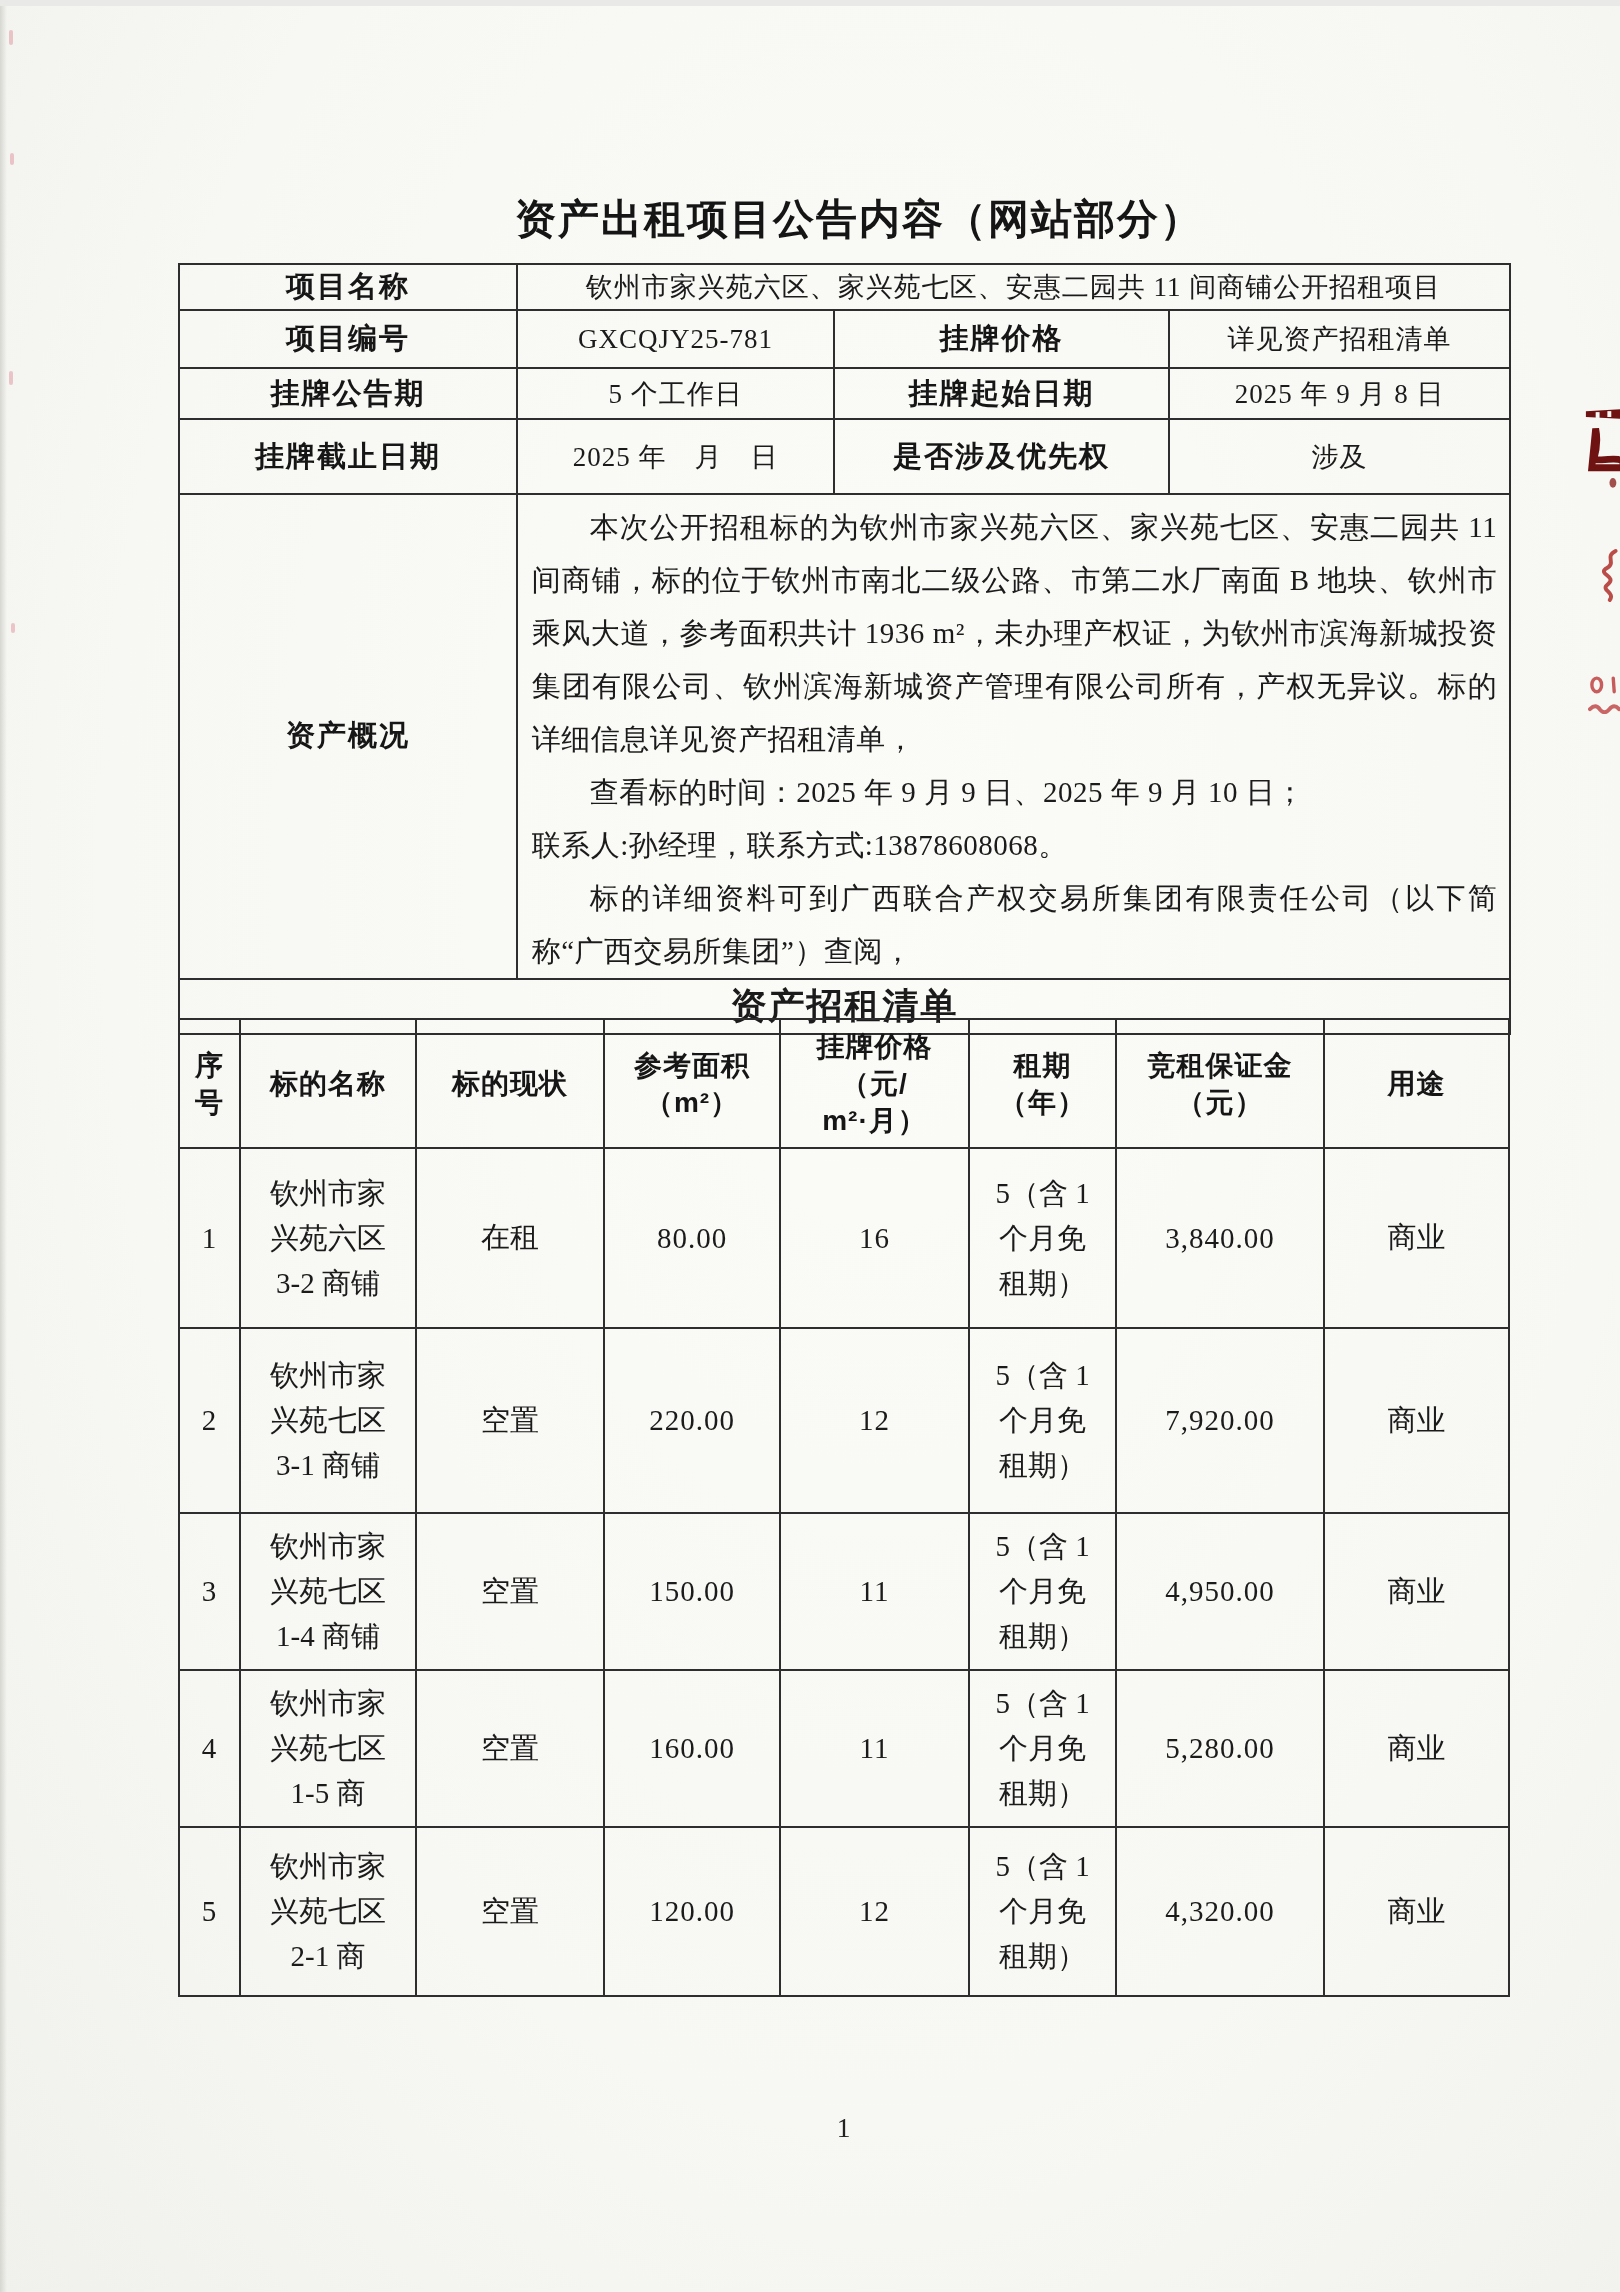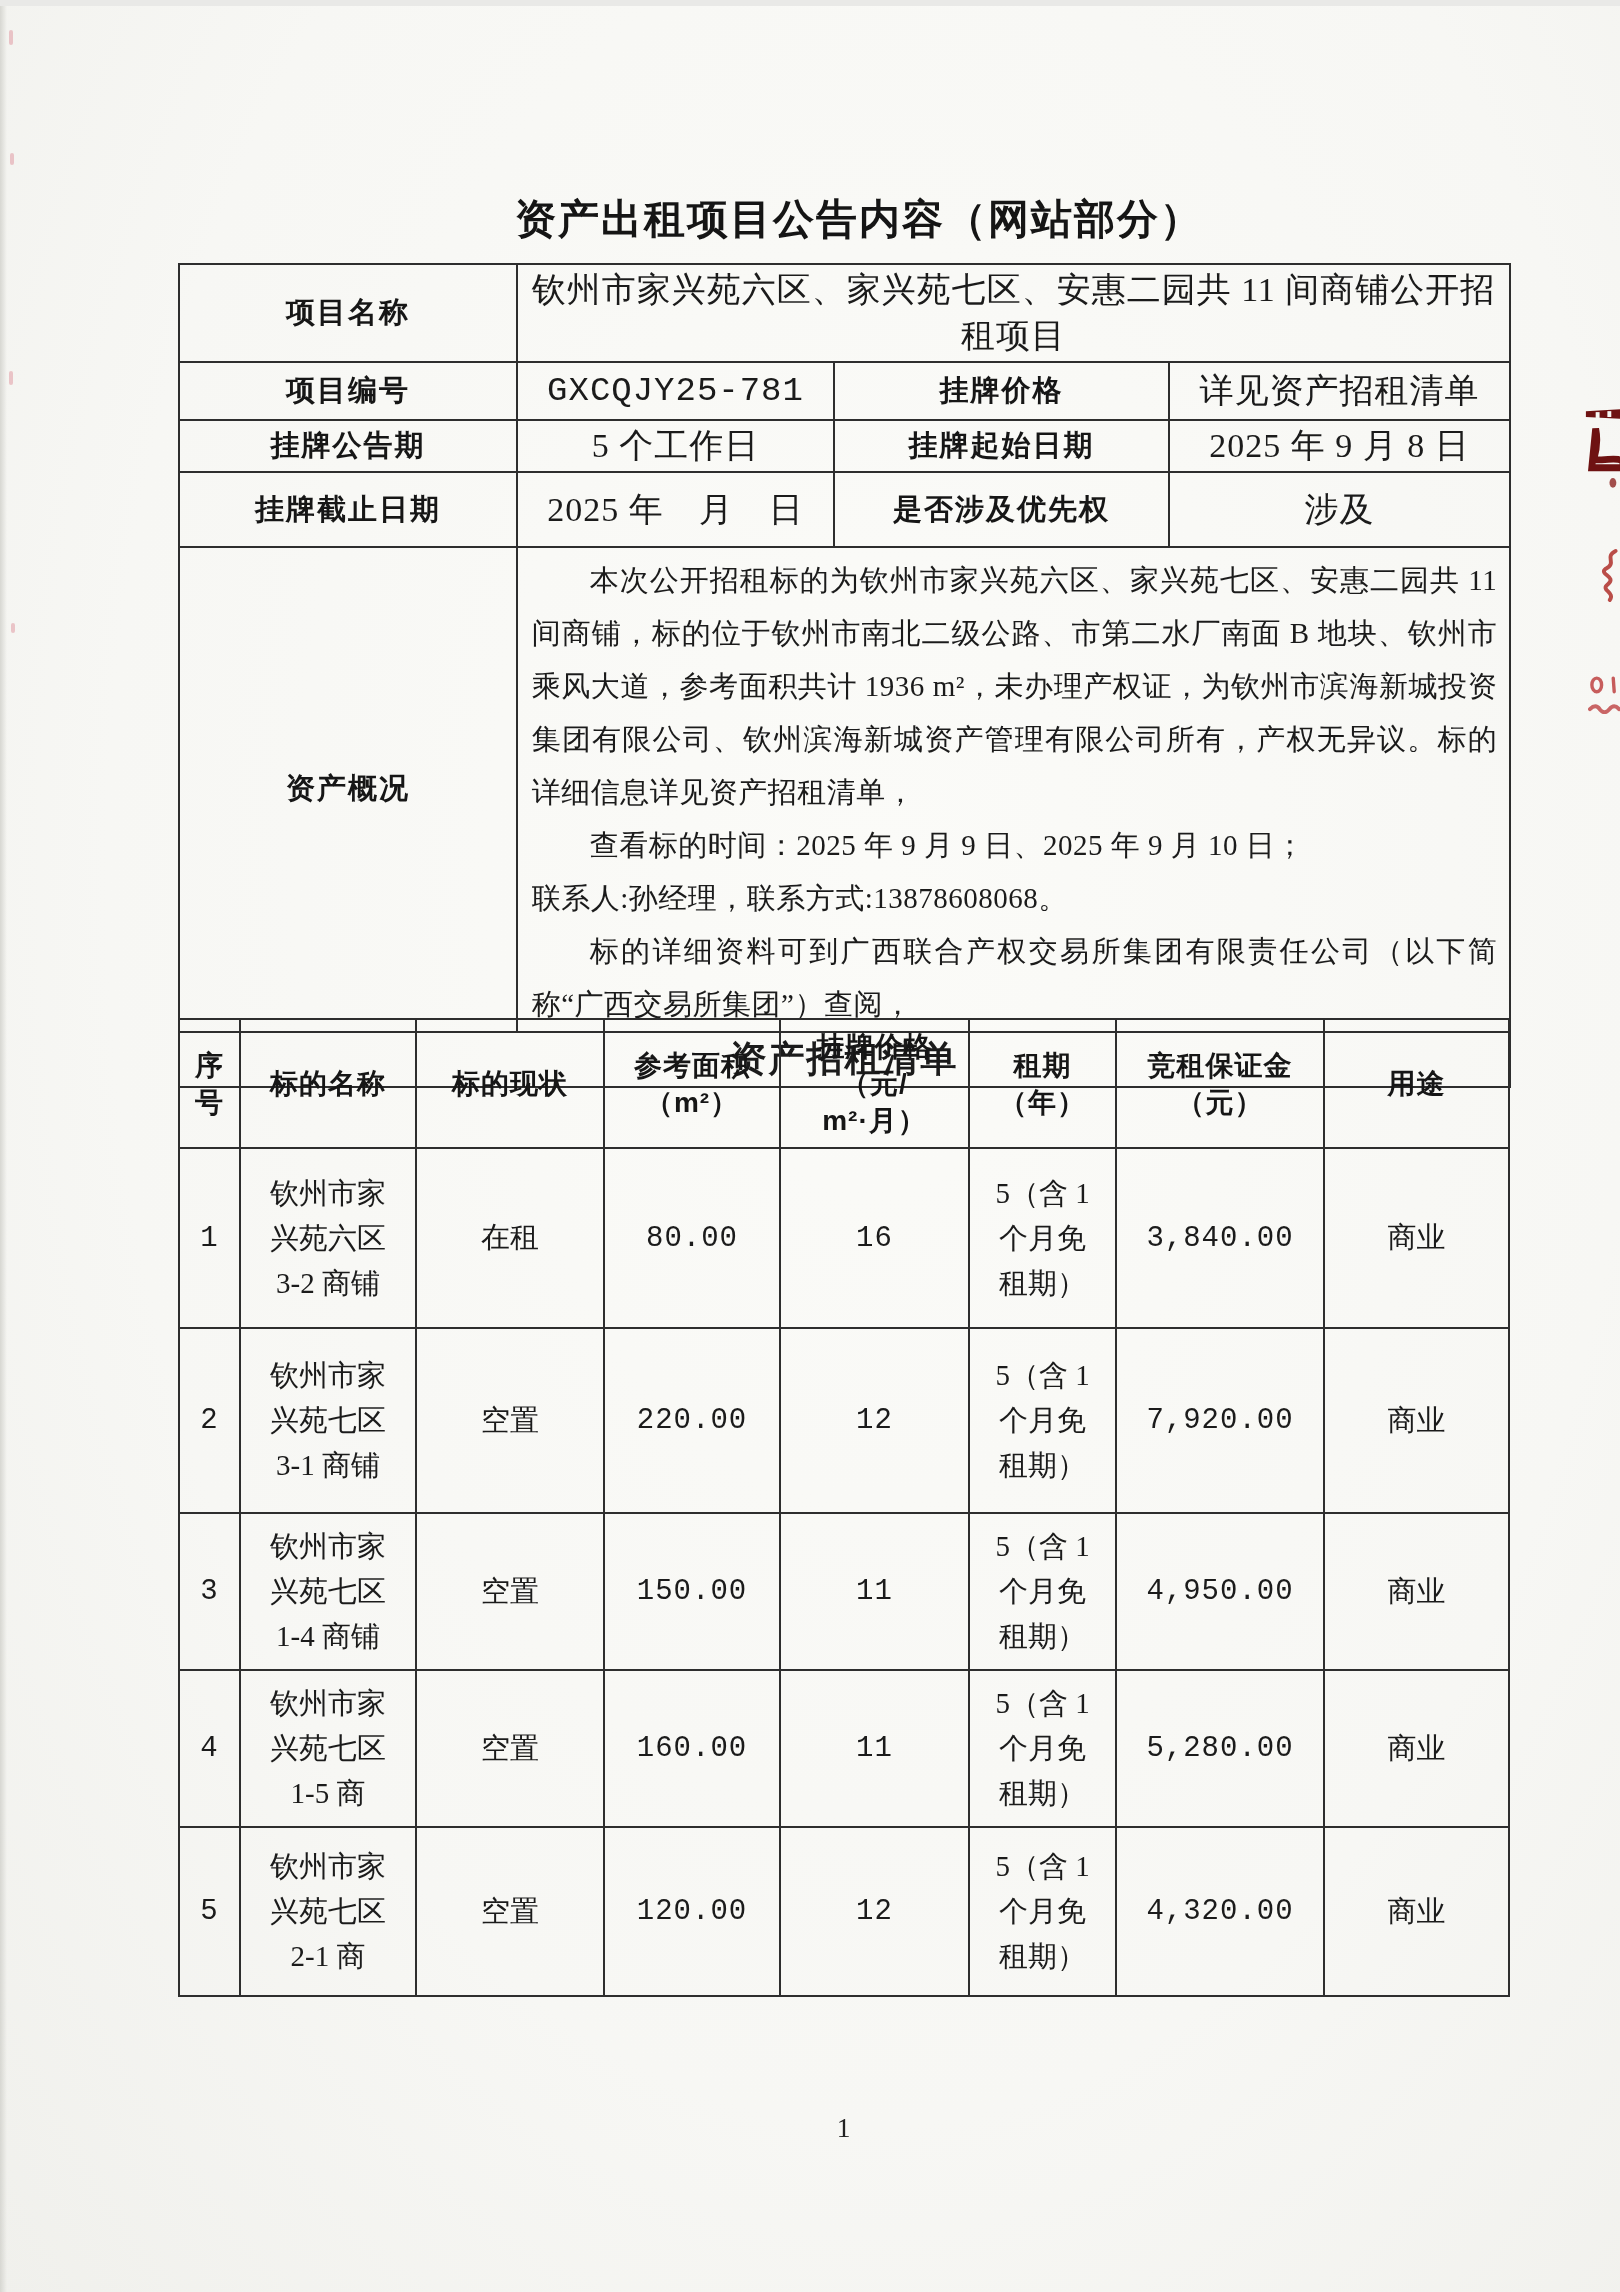--- a/index.html
+++ b/index.html
@@ -23,41 +23,41 @@
     font-size:41px; font-weight:bold; letter-spacing:2px; color:#151515;
   }
 
   table { border-collapse:collapse; table-layout:fixed; position:absolute; left:178px; }
   td, th { border:2.4px solid #2e2e2e; padding:2px 5.9px; vertical-align:middle; text-align:center; overflow:hidden; }
   .info-table { top:257px; width:1331px; }
   .info-table .lbl {
     font-family:"Liberation Sans", sans-serif; font-weight:bold;
     font-size:29px; letter-spacing:2px; color:#161616;
   }
-  .info-table .val { font-size:34px; letter-spacing:1px; }
+  .info-table .val { font-size:27px; letter-spacing:1px; }
 
   .overview-cell { text-align:left; vertical-align:top; padding:5.9px 11.8px 0 13.7px; }
   .overview-cell p {
     margin:0; font-size:29px; line-height:53px; text-align:justify; letter-spacing:0.5px;
   }
   .overview-cell p.indent { text-indent:2em; }
 
   .section-row td {
     font-family:"Liberation Sans", sans-serif; font-weight:700;
     font-size:36px; letter-spacing:2px;
   }
 
   .listing-table { top:1012px; width:1331px; }
   .listing-table th {
     font-family:"Liberation Sans", sans-serif; font-weight:bold;
     font-size:28px; letter-spacing:1px; white-space:pre-line; line-height:37px; color:#161616;
   }
   .listing-table td { font-size:29px; }
   .ml { white-space:pre-line; line-height:45px; }
-  .num { font-family:Liberation Mono, monospace; letter-spacing:1px; }
+  .num { font-family:Liberation Serif, serif; letter-spacing:1px; }
   .seq { font-size:26.5px; }
 
   
   .red-mark { position:absolute; }
   .page-number {
     position:absolute; left:178px; top:2107px; width:1331px;
     text-align:center; font-size:27.4px; color:#222;
     font-family:"Liberation Serif", serif;
   }
 </style>

